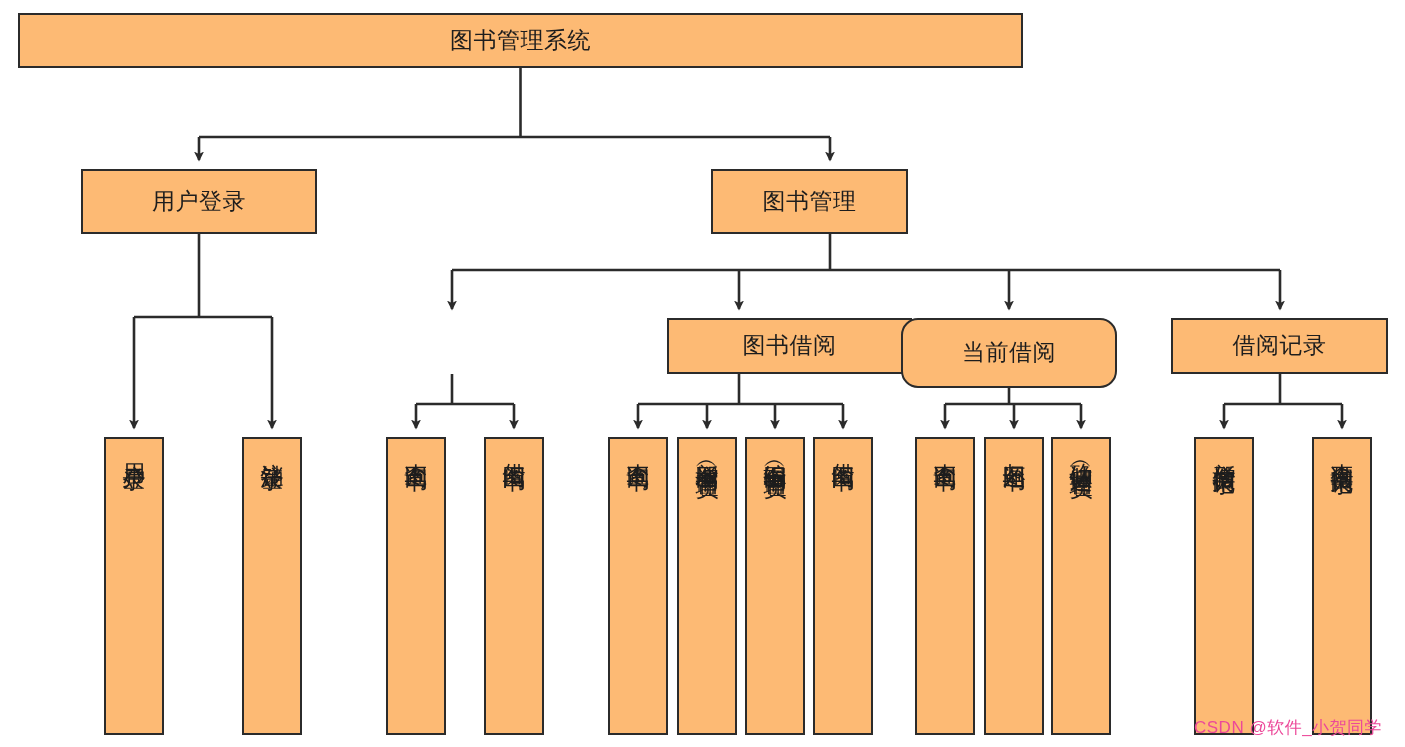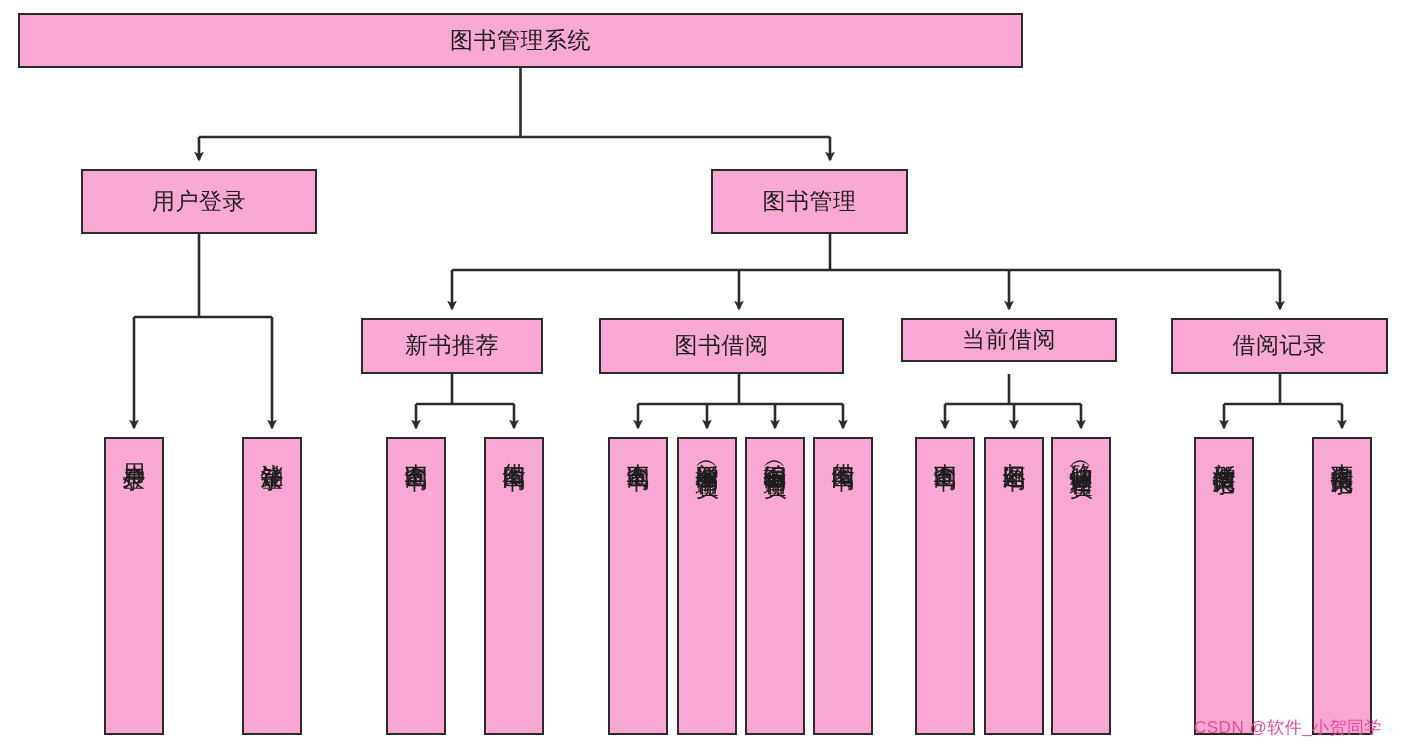--- a/index.html
+++ b/index.html
@@ -23,21 +23,21 @@
     position: absolute;
     left: 0;
     top: 0;
     width: 1405px;
     height: 747px;
     pointer-events: none;
   }
   .node {
     position: absolute;
     box-sizing: border-box;
-    background: #f9a8d4;
+    background: #fdba74;
     border: 2px solid #2b2b2b;
     display: flex;
     align-items: center;
     justify-content: center;
     z-index: 2;
   }
   .node-label {
     font-size: 23px;
     line-height: 1.18;
     color: #1d1d1d;
@@ -132,29 +132,26 @@
   </div>
 
   <div class="node" style="left:81px; top:169px; width:236px; height:65px;">
     <span class="node-label">用户登录</span>
   </div>
 
   <div class="node" style="left:711px; top:169px; width:197px; height:65px;">
     <span class="node-label">图书管理</span>
   </div>
 
-  <div class="node" style="left:361px; top:318px; width:182px; height:56px;">
-    <span class="node-label">新书推荐</span>
-  </div>
-
-  <div class="node" style="left:599px; top:318px; width:245px; height:56px;">
+
+  <div class="node" style="left:667px; top:318px; width:245px; height:56px;">
     <span class="node-label">图书借阅</span>
   </div>
 
-  <div class="node" style="left:901px; top:318px; width:216px; height:44px;">
+  <div class="node" style="left:901px; top:318px; width:216px; height:70px;border-radius:17px;">
     <span class="node-label">当前借阅</span>
   </div>
 
   <div class="node" style="left:1171px; top:318px; width:217px; height:56px;">
     <span class="node-label">借阅记录</span>
   </div>
 
   <div class="node leaf" style="left:104px; top:437px; width:60px; height:298px;">
     <span class="node-label">用户登录</span>
   </div>

